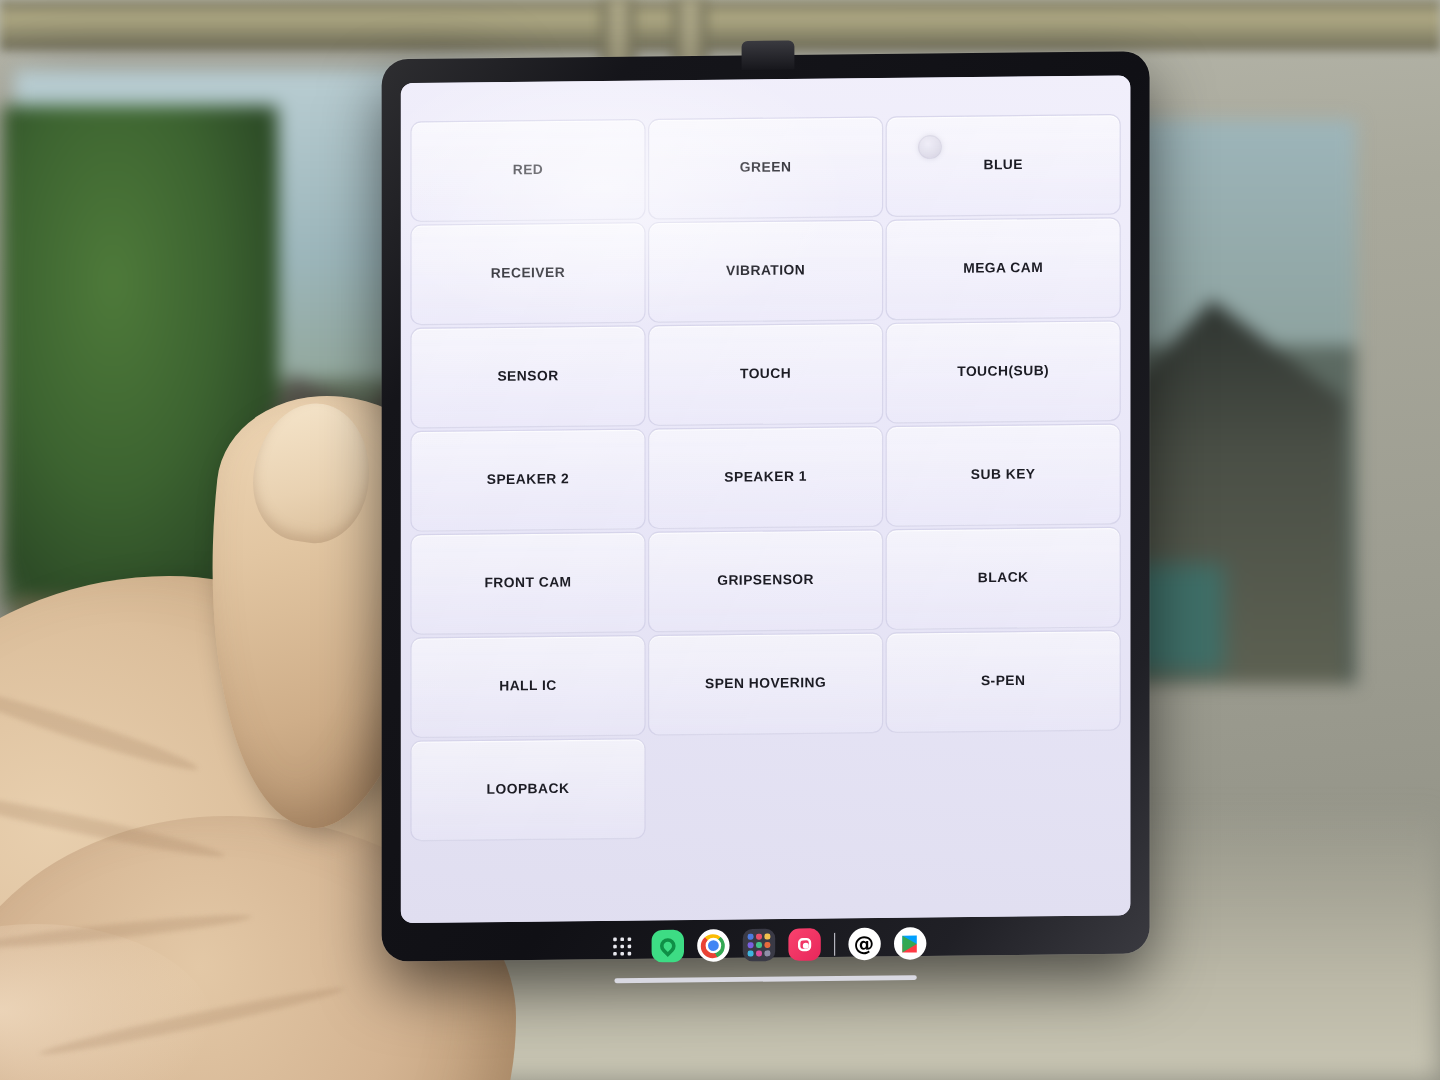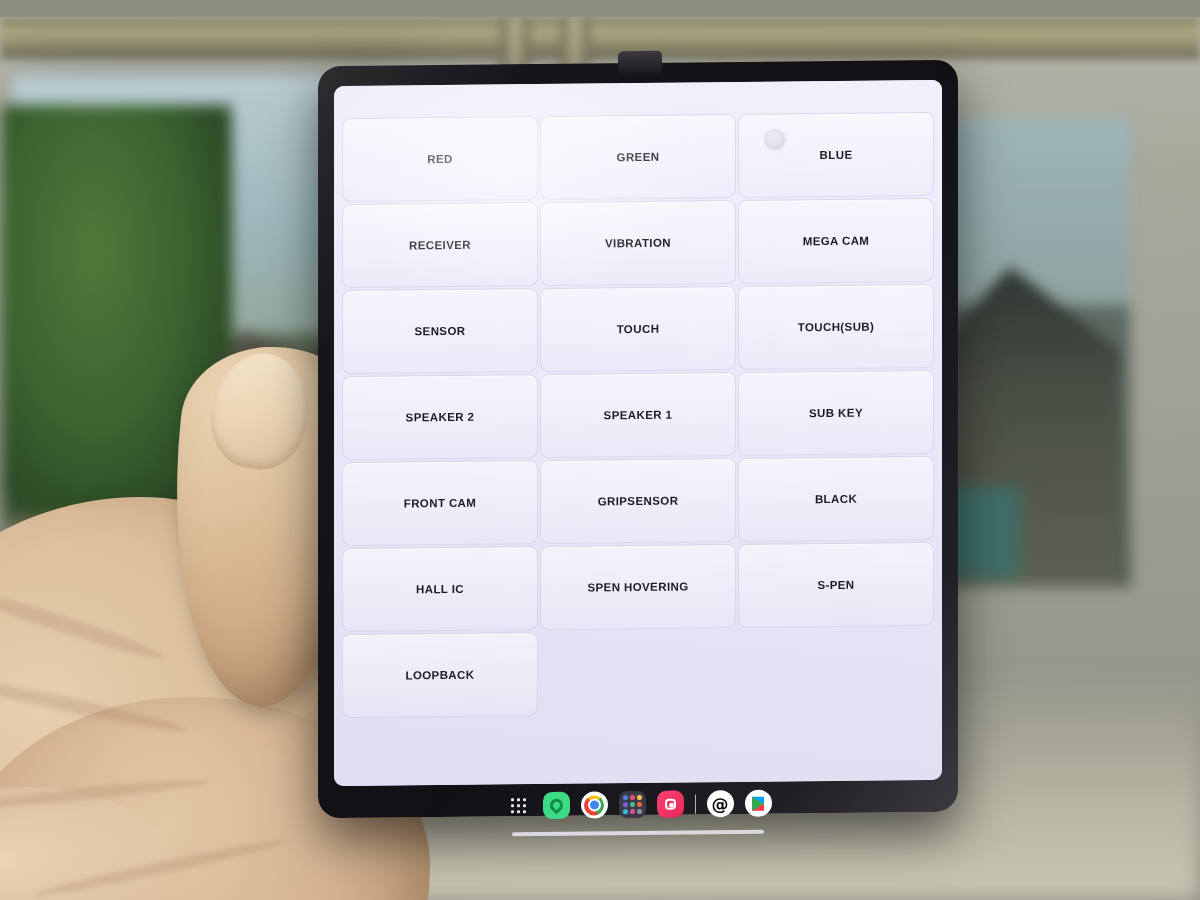--- a/index.html
+++ b/index.html
@@ -4,21 +4,21 @@
 <style>
   * { margin:0; padding:0; box-sizing:border-box; }
   html,body { width:1200px; height:900px; overflow:hidden; }
   body {
     font-family:"Liberation Sans", sans-serif;
     background:#8d8d80;
     position:relative;
   }
 
   
-  #scene { position:absolute; inset:0; overflow:hidden;margin-top:17px; }
+  #scene { position:absolute; inset:0; overflow:hidden; }
 
   .wall {
     position:absolute; inset:0;
     background:
       linear-gradient(175deg,#b9b9ad 0%, #a9a99c 25%, #9e9e92 55%, #8e8e82 100%);
   }
   
   .top-moulding {
     position:absolute; left:0; top:0; width:1200px; height:42px;
     background:linear-gradient(180deg,#7d7a62 0%, #b0a982 35%, #8e8a6c 70%, #6d6a55 100%);

